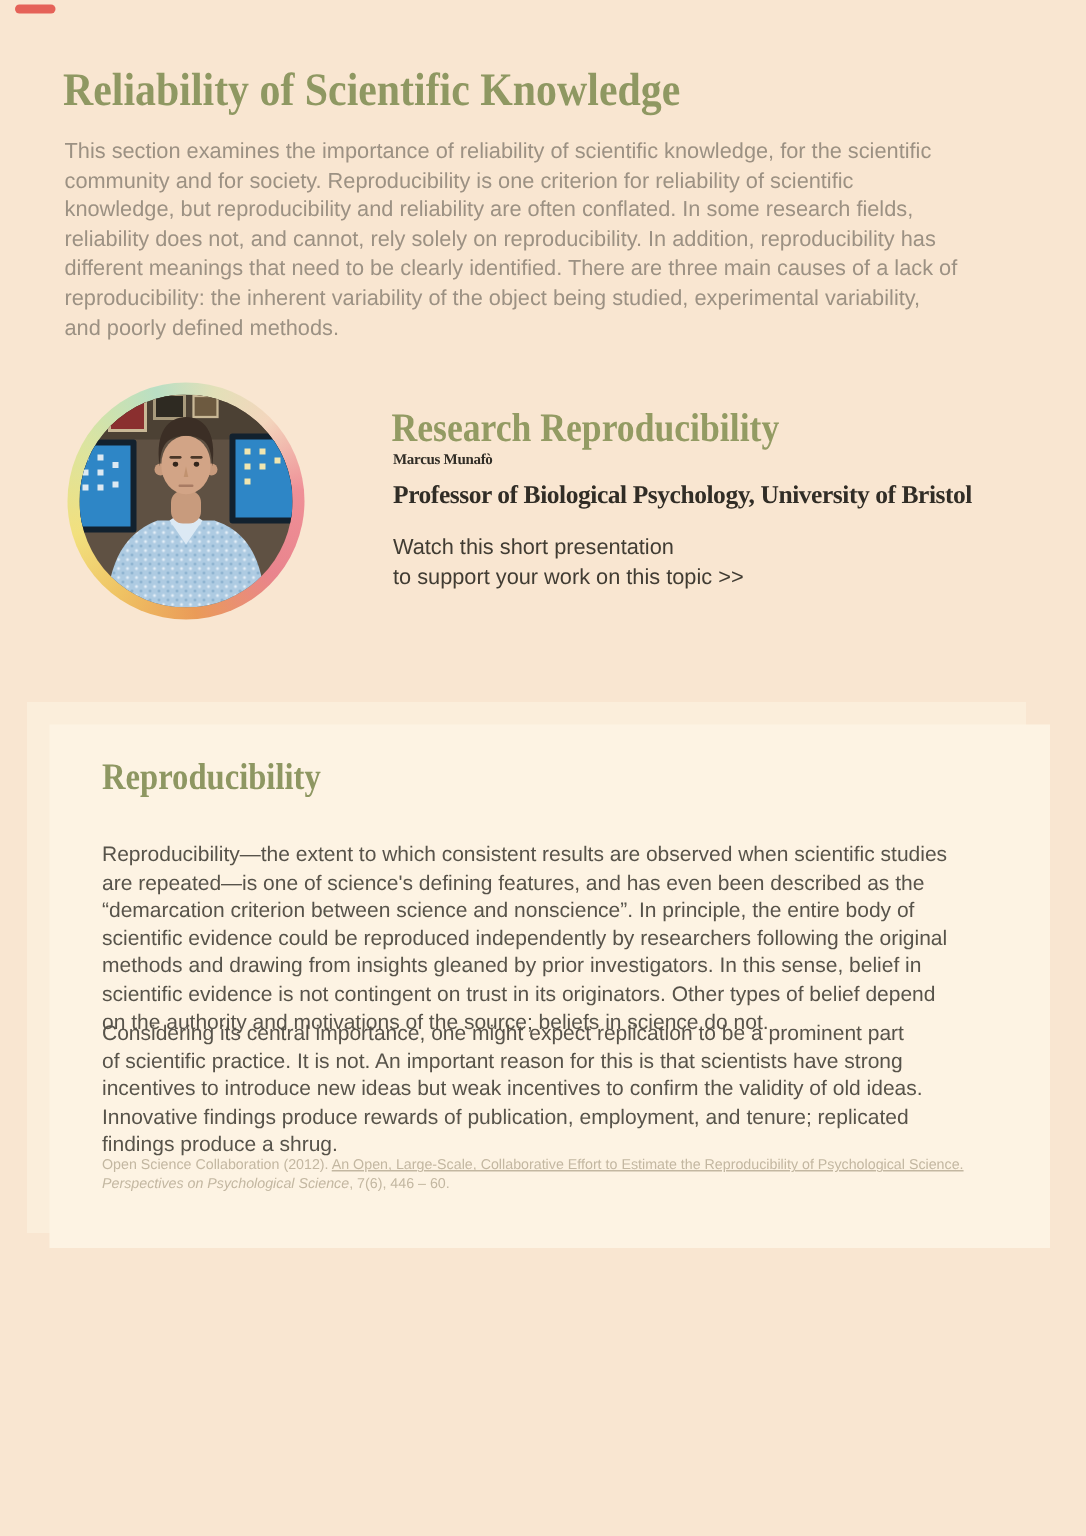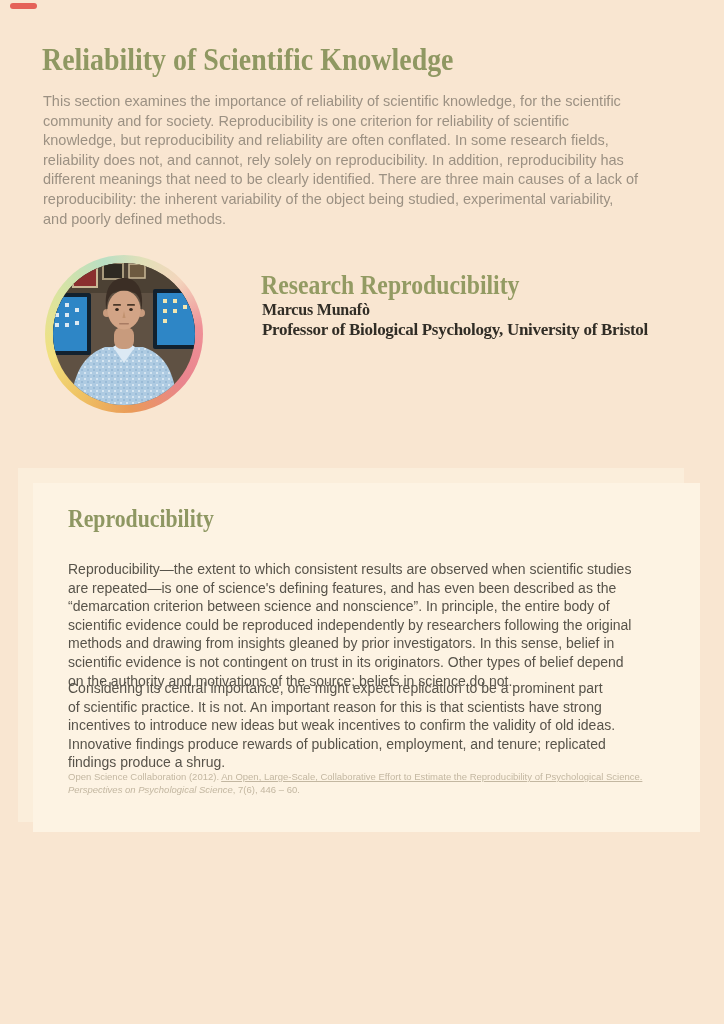--- a/index.html
+++ b/index.html
@@ -56,21 +56,21 @@
   #speaker-heading {
     left: 261px; top: 270px;
     font-family: "Liberation Serif", "DejaVu Serif", serif;
     font-weight: bold; font-size: 27px; color: #939b63;
     transform: scaleX(0.88); transform-origin: left top;
     white-space: nowrap;
   }
   #speaker-name {
     left: 262px; top: 301px;
     font-family: "Liberation Serif", "DejaVu Serif", serif;
-    font-weight: bold; font-size: 16px; color: #312d26;
+    font-weight: bold; font-size: 10px; color: #312d26;
     letter-spacing: -0.2px; white-space: nowrap;
   }
   #speaker-role {
     left: 262px; top: 320px;
     font-family: Liberation Serif, serif;
     font-weight: bold; font-size: 17px; color: #312d26;
     letter-spacing: -0.3px; white-space: nowrap;
   }
   #watch-cta {
     left: 262px; top: 355px;
@@ -188,20 +188,22 @@
 
         <path d="M71,48 L69.5,55 L72.5,55 Z" fill="#c1926f"></path>
         <rect x="66" y="60" width="10" height="1.6" rx="0.8" fill="#a87b63"></rect>
       </svg>
     </div>
   </div>
 
   <div class="abs" id="speaker-heading">Research Reproducibility</div>
   <div class="abs" id="speaker-name">Marcus Munafò</div>
   <div class="abs" id="speaker-role">Professor of Biological Psychology, University of Bristol</div>
+  <div class="abs" id="watch-cta">Watch this short presentation
+to support your work on this topic &gt;&gt;</div>
 
   <div class="abs" id="card-backing"></div>
   <div class="abs" id="card">
     <div class="abs" id="card-heading">Reproducibility</div>
     <div class="abs card-para" id="card-para2">Considering its central importance, one might expect replication to be a prominent part
 of scientific practice. It is not. An important reason for this is that scientists have strong
 incentives to introduce new ideas but weak incentives to confirm the validity of old ideas.
 Innovative findings produce rewards of publication, employment, and tenure; replicated
 findings produce a shrug.</div>
     <div class="abs card-para" id="card-para1">Reproducibility—the extent to which consistent results are observed when scientific studies

